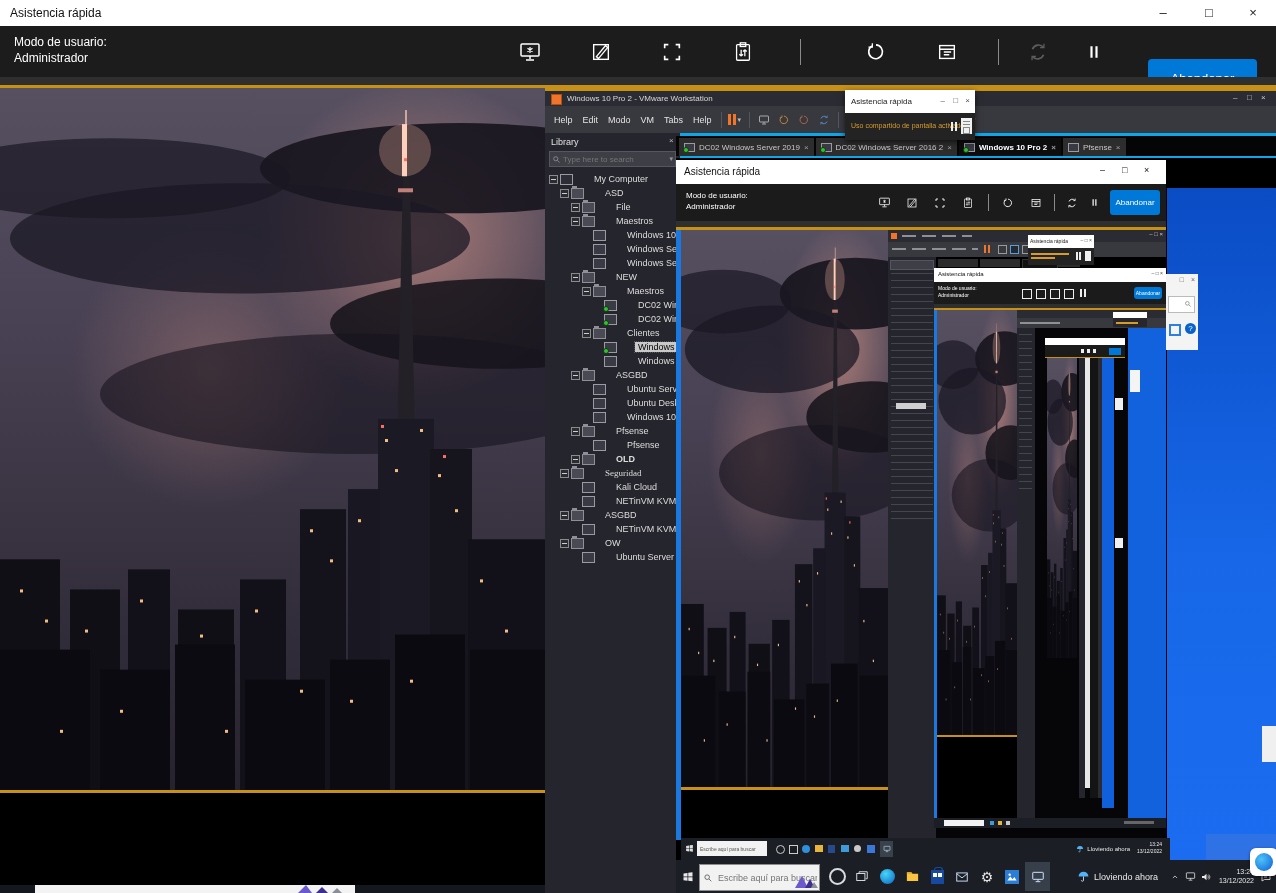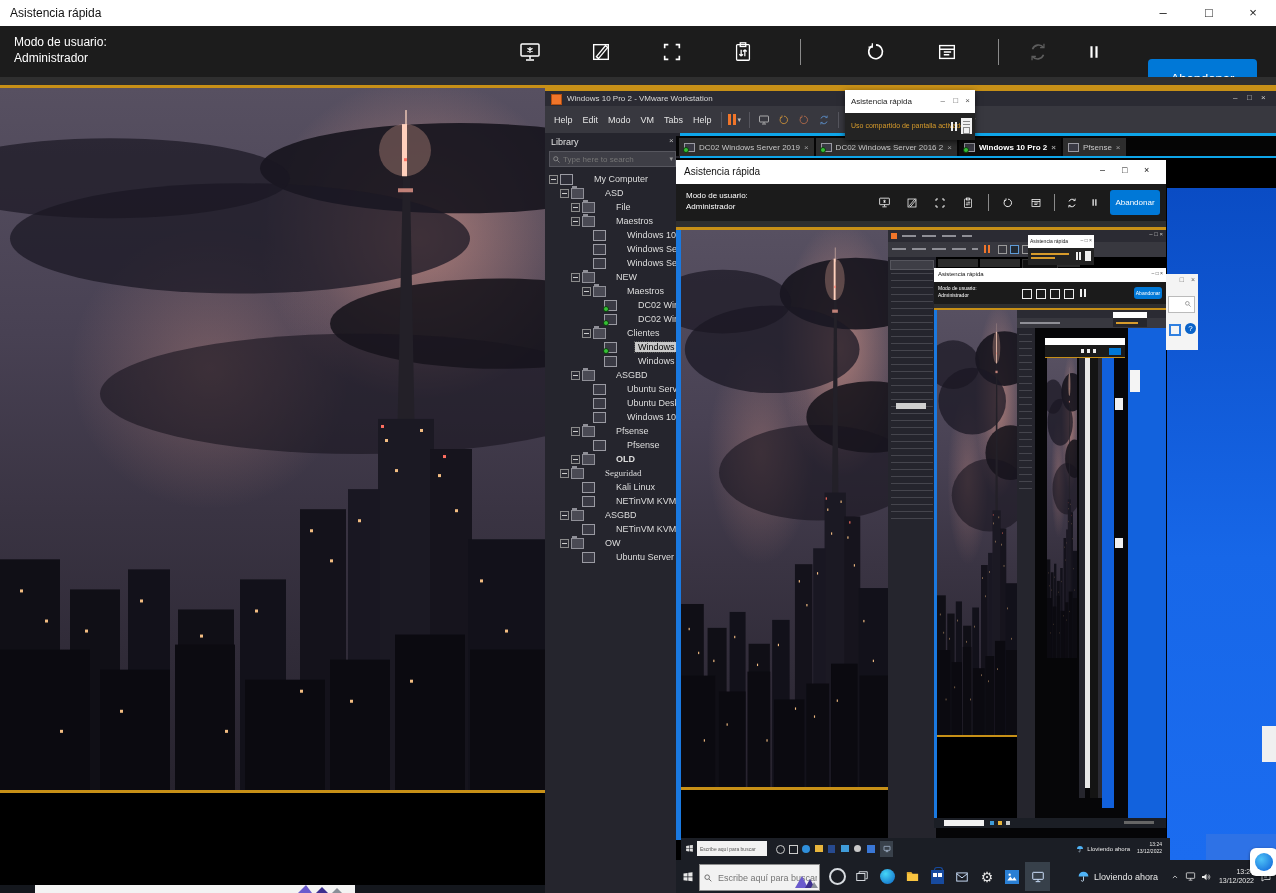--- a/index.html
+++ b/index.html
@@ -559,21 +559,21 @@
 
           <div class="trow exp ic-folder" style="padding-left: 13px; font-family: Liberation Serif, serif;">
             <span class="tw"></span>
             <span class="ti"></span>
             <span class="tl nw">Seguridad</span>
           </div>
 
           <div class="trow ic-vm" style="padding-left: 24px;">
             <span class="tw"></span>
             <span class="ti"></span>
-            <span class="tl nw">Kali Linux</span>
+            <span class="tl nw">Kali Cloud</span>
           </div>
 
           <div class="trow ic-vm" style="padding-left: 24px;">
             <span class="tw"></span>
             <span class="ti"></span>
             <span class="tl nw">NETinVM KVM 2020-07-15</span>
           </div>
 
           <div class="trow exp ic-folder" style="padding-left: 13px;">
             <span class="tw"></span>

